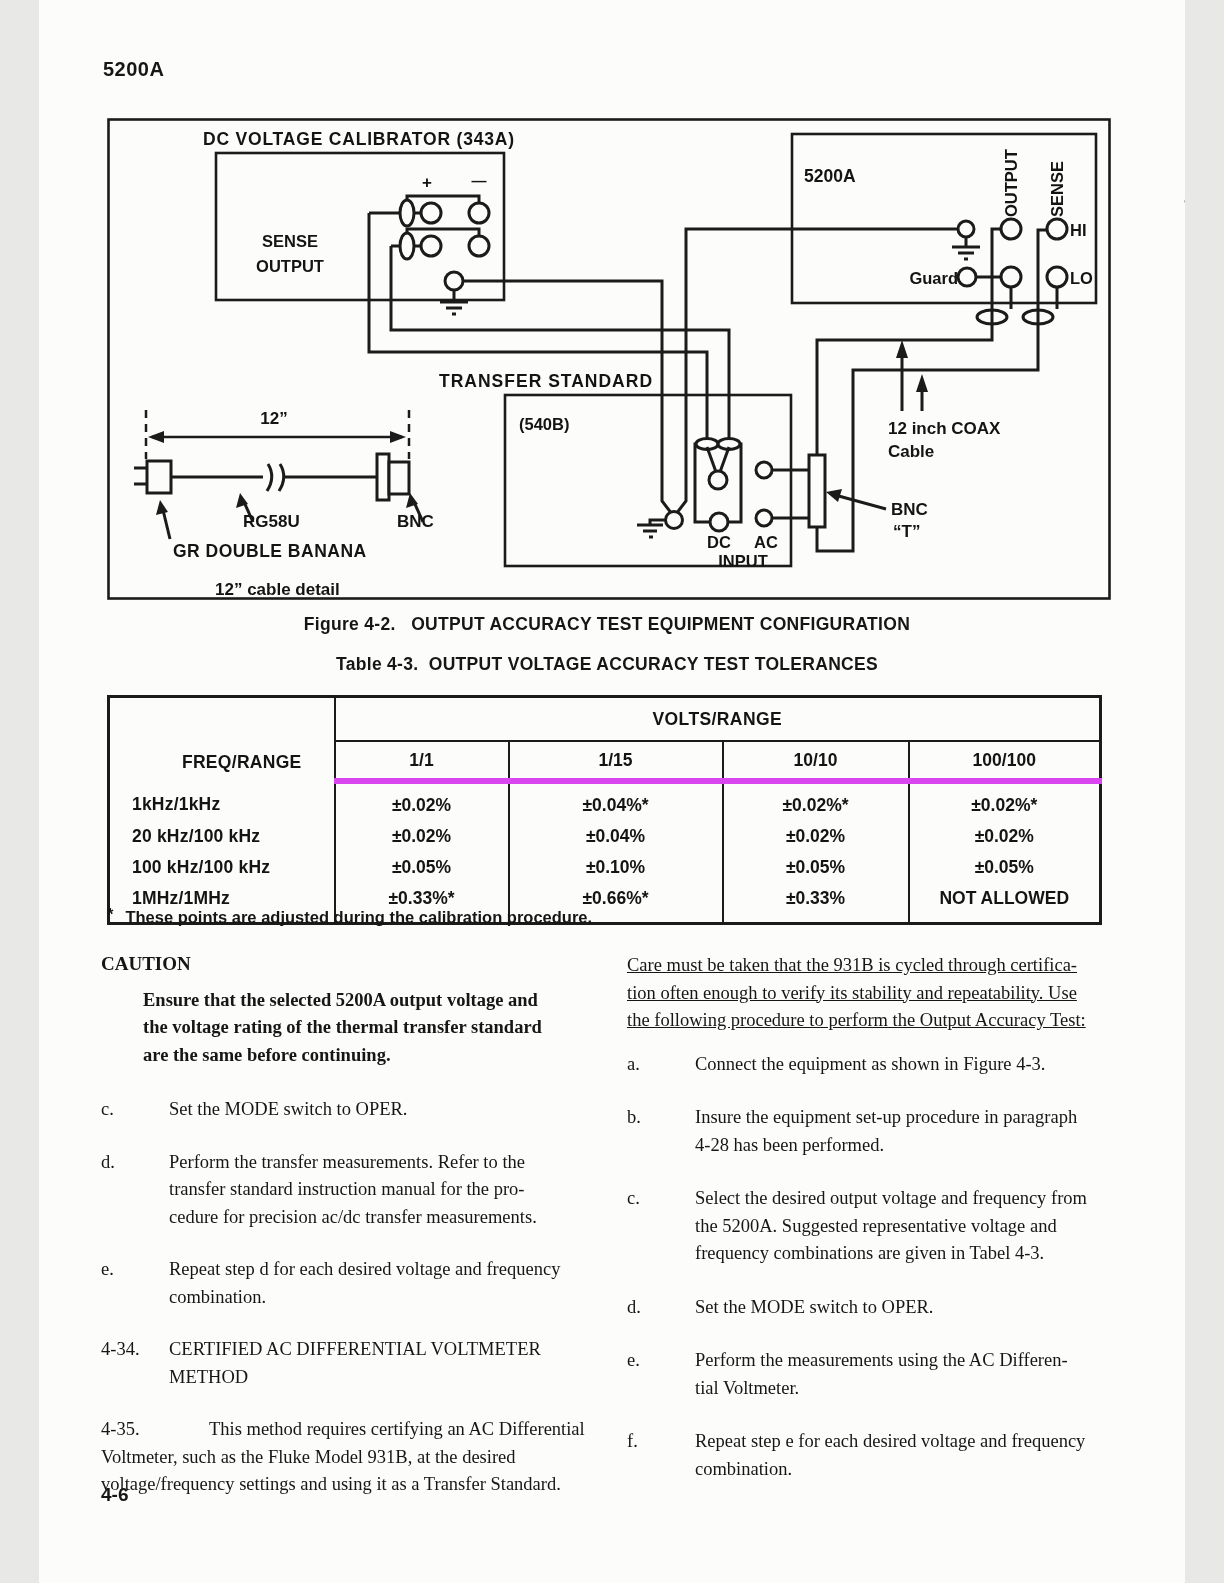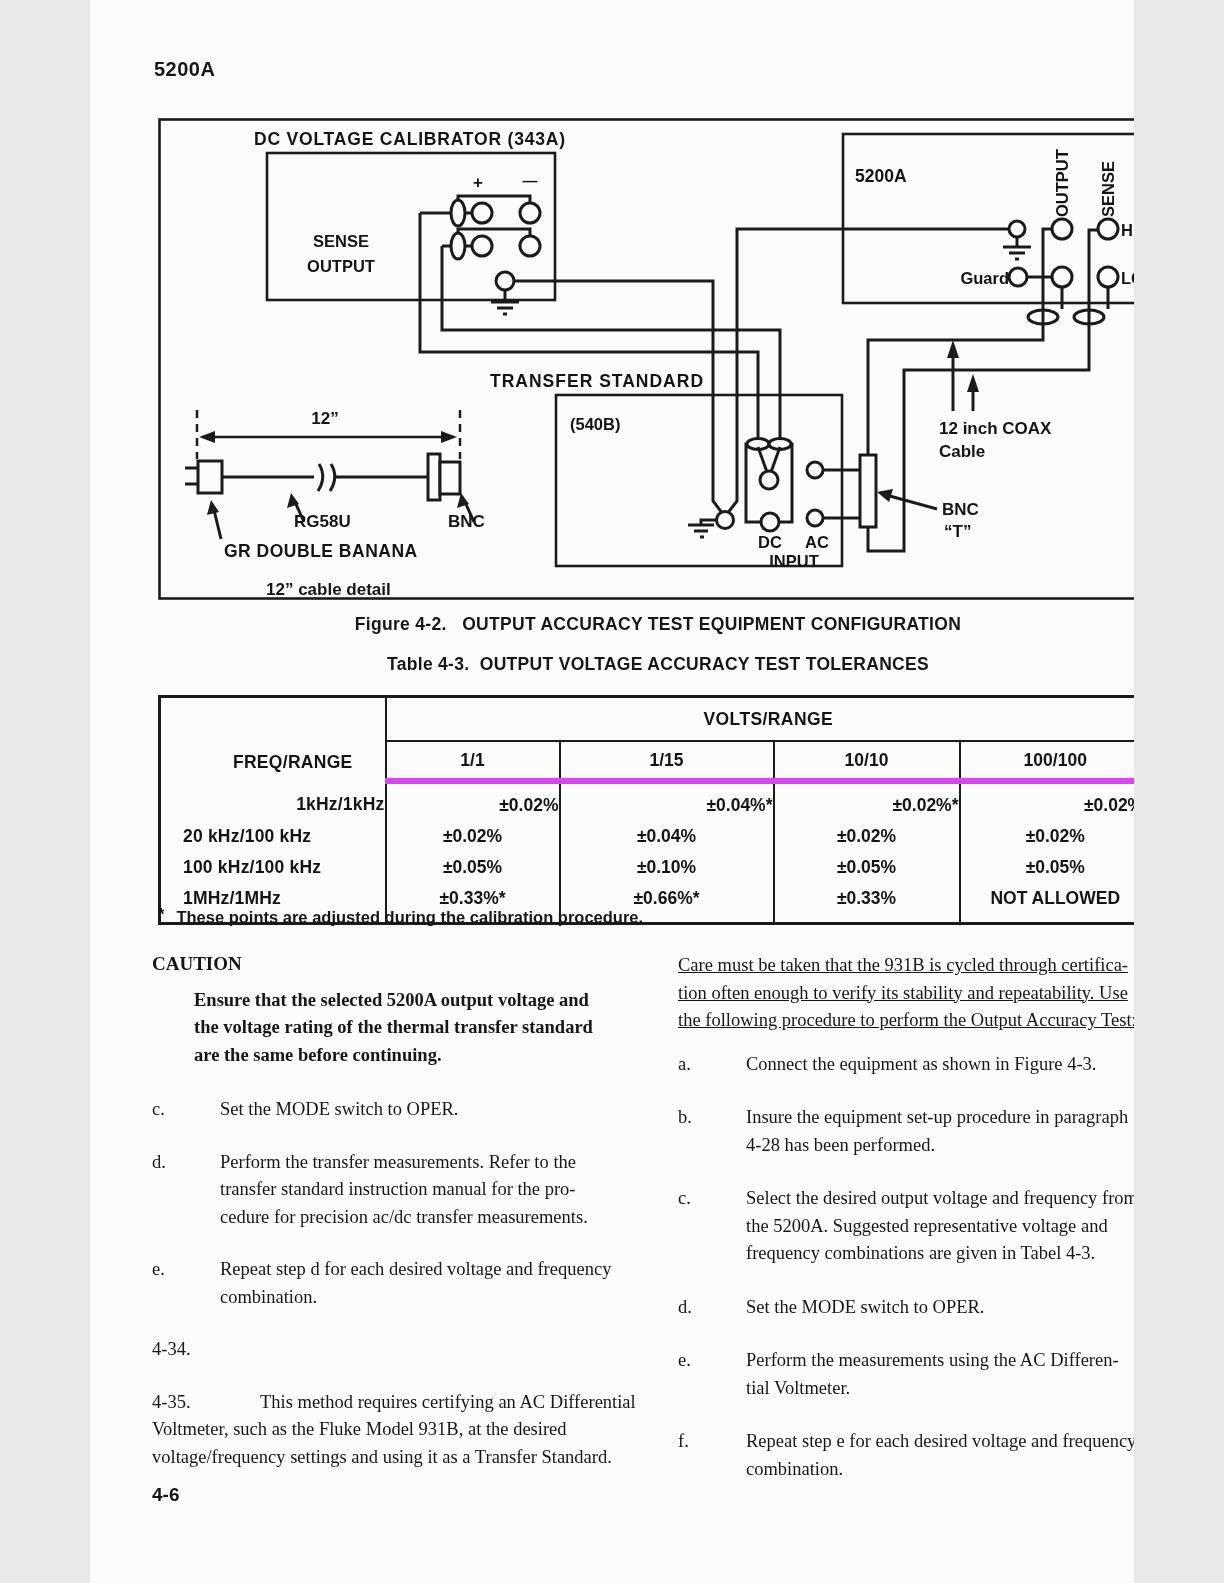--- a/index.html
+++ b/index.html
@@ -1,17 +1,17 @@
 <!DOCTYPE html>
 <html><head>
 <meta charset="utf-8">
 <style>
   html,body{margin:0;padding:0;background:#e8e8e6;}
   .page{
-    position:relative;width:1044px;height:1583px;margin:0 auto;
+    position:relative;width:1146px;height:1583px;margin:0 auto;
     background:#fcfcfa;color:#161616;
     font-family:"Liberation Serif", serif;
     overflow:hidden;
   }
   
   .page-header{position:absolute;left:64px;top:58px;font-family:"Liberation Sans",sans-serif;
     font-size:20px;font-weight:bold;letter-spacing:.5px;}
   .page-footer{position:absolute;left:62px;top:1484px;font-family:"Liberation Sans",sans-serif;
     font-size:19px;font-weight:bold;}
   .paren-mark{position:absolute;left:1146px;top:134px;font-size:62px;color:#3a3a3a;
@@ -29,21 +29,21 @@
   .tol-table{position:absolute;left:68px;top:695px;width:992px;height:207px;
     border-collapse:collapse;table-layout:fixed;
     font-family:"Liberation Sans",sans-serif;font-weight:bold;font-size:17.5px;color:#141414;}
   .tol-table td{padding:0;text-align:center;vertical-align:middle;}
   .tol-table{border:3px solid #1b1b1b;}
   .c-volts{border-left:2px solid #1b1b1b;border-bottom:2px solid #1b1b1b;height:42px;letter-spacing:.4px;}
   .r-cols td{border-left:2px solid #1b1b1b;border-bottom:6px solid #d946ef;height:36px;}
   .c-freq-head{vertical-align:bottom !important;text-align:right;padding:0 0 8px 40px !important;letter-spacing:.3px;}
   .r-body td{border-left:2px solid #1b1b1b;height:31px;}
   .r-body td.c-freq{border-left:none;text-align:left;padding-left:22px;letter-spacing:.2px;}
-  .r-body.first td{padding-top:6px;text-align:right;}
+  .r-body.first td{padding-top:6px;}
   .r-body.last td{padding-bottom:8px;}
   
   .footnote{position:absolute;left:68px;top:908px;font-family:"Liberation Sans",sans-serif;
     font-weight:bold;font-size:16.5px;}
   .fn-star{position:relative;top:-3px;margin-right:12px;}
   
   .col{position:absolute;font-size:18.5px;line-height:27.5px;}
   .col-left{left:62px;top:950px;width:520px;}
   .col-right{left:588px;top:952px;width:530px;}
   .pre{white-space:pre-line;}
@@ -289,20 +289,22 @@
 transfer standard instruction manual for the pro-
 cedure for precision ac/dc transfer measurements.</div>
     </div>
     <div class="li">
       <span>e.</span>
       <div class="pre">Repeat step d for each desired voltage and frequency
 combination.</div>
     </div>
     <div class="li">
       <span>4-34.</span>
+      <div class="pre">CERTIFIED AC DIFFERENTIAL VOLTMETER
+METHOD</div>
     </div>
 
     <div class="para-435">
       <div class="first-row">
         <span>4-35.</span>
         <div>This method requires certifying an AC Differential</div>
       </div>
       <div class="pre">Voltmeter, such as the Fluke Model 931B, at the desired
 voltage/frequency settings and using it as a Transfer Standard.</div>
     </div>

